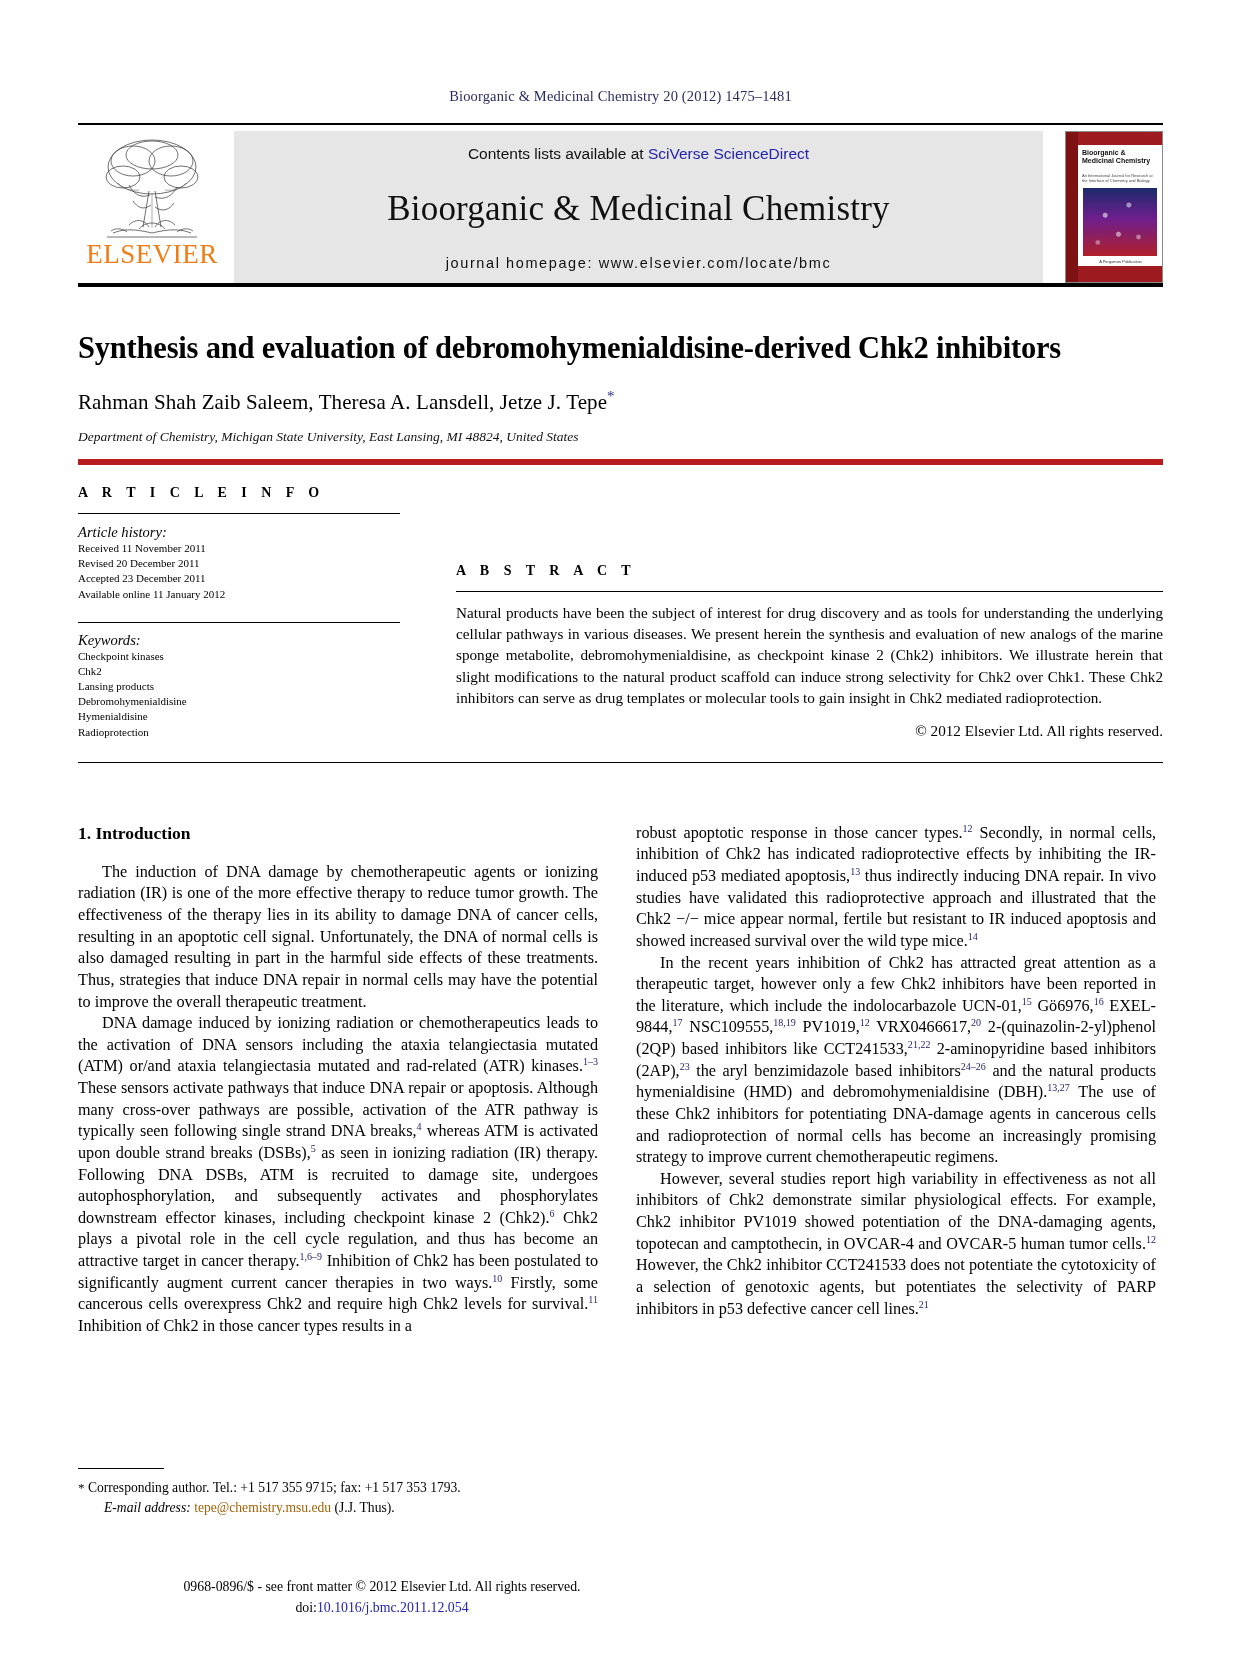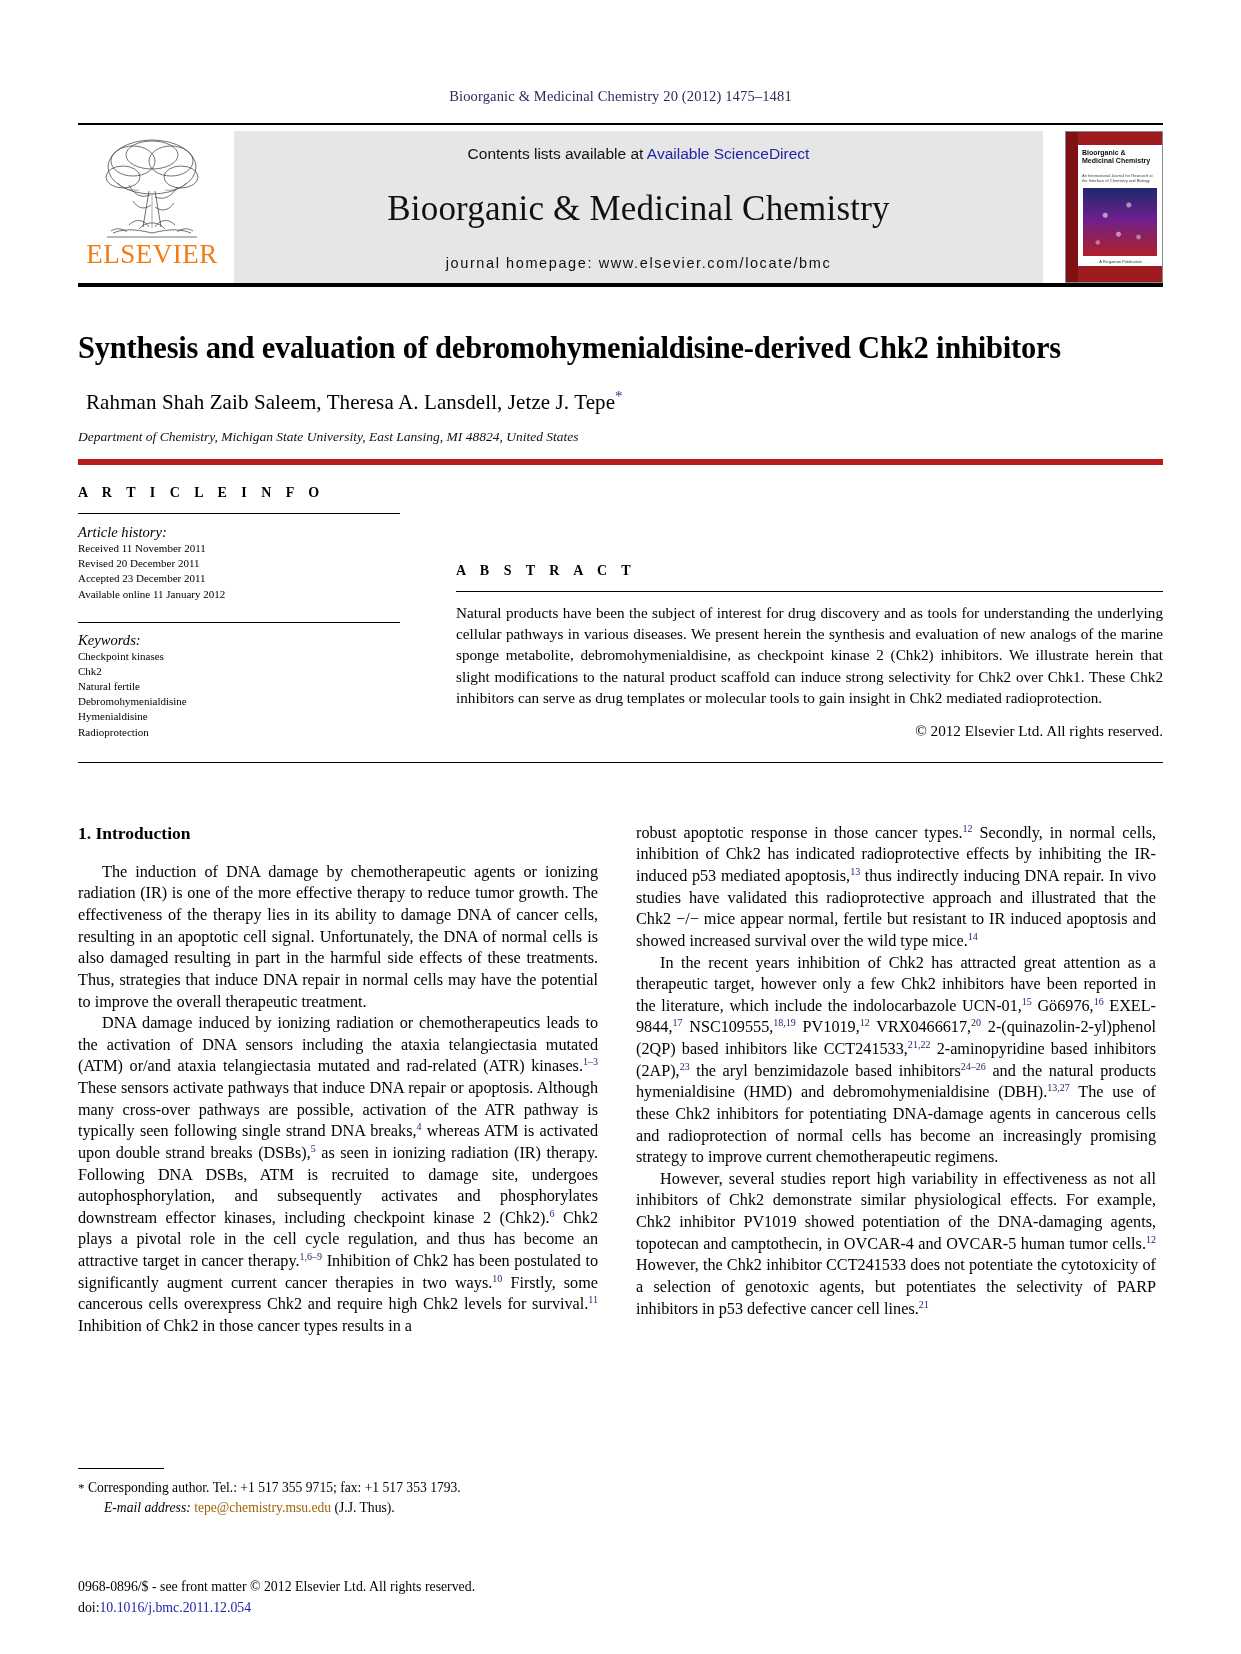--- a/index.html
+++ b/index.html
@@ -149,21 +149,21 @@
   h1.paper-title {
     font-family: "Liberation Serif", serif;
     font-size: 30.5px;
     font-weight: bold;
     margin: 0 0 22px 0;
     line-height: 1.15;
     letter-spacing: -.2px;
   }
   .authors {
     font-size: 21px;
-    margin: 0 0 14px 8px;
+    margin: 0 0 14px 0;
     letter-spacing: .1px;
   }
   .authors .star { color: #2b2b8e; font-size: 15px; vertical-align: super; }
   .affil {
     font-size: 13.5px;
     font-style: italic;
     margin: 0;
     color: #111;
   }
 
@@ -248,25 +248,26 @@
     padding-left: 14px;
     text-indent: -14px;
   }
   .fn-line .sym { font-size: 13px; }
   .fn-line.email { padding-left: 26px; text-indent: 0; }
   .fn-line.email i { font-style: italic; }
   .fn-link { color: #a16207; text-decoration: none; }
 
   .imprint {
     position: absolute;
-    left: 78px;
+    left: 72px;
     top: 1577px;
     width: 620px;
     font-size: 13.8px;
     line-height: 1.5;
+    text-align: center;
   }
   .imprint a { color: #2222aa; text-decoration: none; }
 </style>
 </head>
 <body>
 
 <div class="page">
 
   <div class="runhead">Bioorganic &amp; Medicinal Chemistry 20 (2012) 1475–1481</div>
 
@@ -294,21 +295,21 @@
           <g stroke="#555" stroke-width="0.5" fill="none">
             <path d="M59 60 L59 95"></path>
             <path d="M25 50 C30 56 38 58 46 57 M93 50 C88 56 80 58 72 57"></path>
           </g>
         </svg>
         <div class="elsevier-word">ELSEVIER</div>
       </div>
 
       <div class="journal-band">
         <div class="contents-line">
-          <span>Contents lists available at </span><a href="#">Available ScienceDirect</a>
+          <span>Contents lists available at </span><a href="#">SciVerse ScienceDirect</a>
         </div>
         <div class="journal-title">Bioorganic &amp; Medicinal Chemistry</div>
         <div class="homepage-line">journal homepage: www.elsevier.com/locate/bmc</div>
       </div>
 
       <div class="cover-thumb">
         <div class="cover-leftbar"></div>
         <div class="cover-topbar"></div>
         <div class="cover-title">Bioorganic &amp; Medicinal Chemistry</div>
         <div class="cover-sub">An International Journal for Research at the Interface of Chemistry and Biology</div>
@@ -334,21 +335,21 @@
       <p class="info-label">Article history:</p>
       <p class="info-line">Received 11 November 2011</p>
       <p class="info-line">Revised 20 December 2011</p>
       <p class="info-line">Accepted 23 December 2011</p>
       <p class="info-line">Available online 11 January 2012</p>
       <div class="kw-gap"></div>
       <div class="kw-rule"></div>
       <p class="info-label">Keywords:</p>
       <p class="info-line">Checkpoint kinases</p>
       <p class="info-line">Chk2</p>
-      <p class="info-line">Natural fertile</p>
+      <p class="info-line">Lansing products</p>
       <p class="info-line">Debromohymenialdisine</p>
       <p class="info-line">Hymenialdisine</p>
       <p class="info-line">Radioprotection</p>
     </div>
 
     <div class="col-abs">
       <div class="sec-head">A B S T R A C T</div>
       <div class="hr-thin"></div>
       <p class="abs-text">Natural products have been the subject of interest for drug discovery and as tools for understanding the underlying cellular pathways in various diseases. We present herein the synthesis and evaluation of new analogs of the marine sponge metabolite, debromohymenialdisine, as checkpoint kinase 2 (Chk2) inhibitors. We illustrate herein that slight modifications to the natural product scaffold can induce strong selectivity for Chk2 over Chk1. These Chk2 inhibitors can serve as drug templates or molecular tools to gain insight in Chk2 mediated radioprotection.</p>
       <p class="copyright">© 2012 Elsevier Ltd. All rights reserved.</p>

